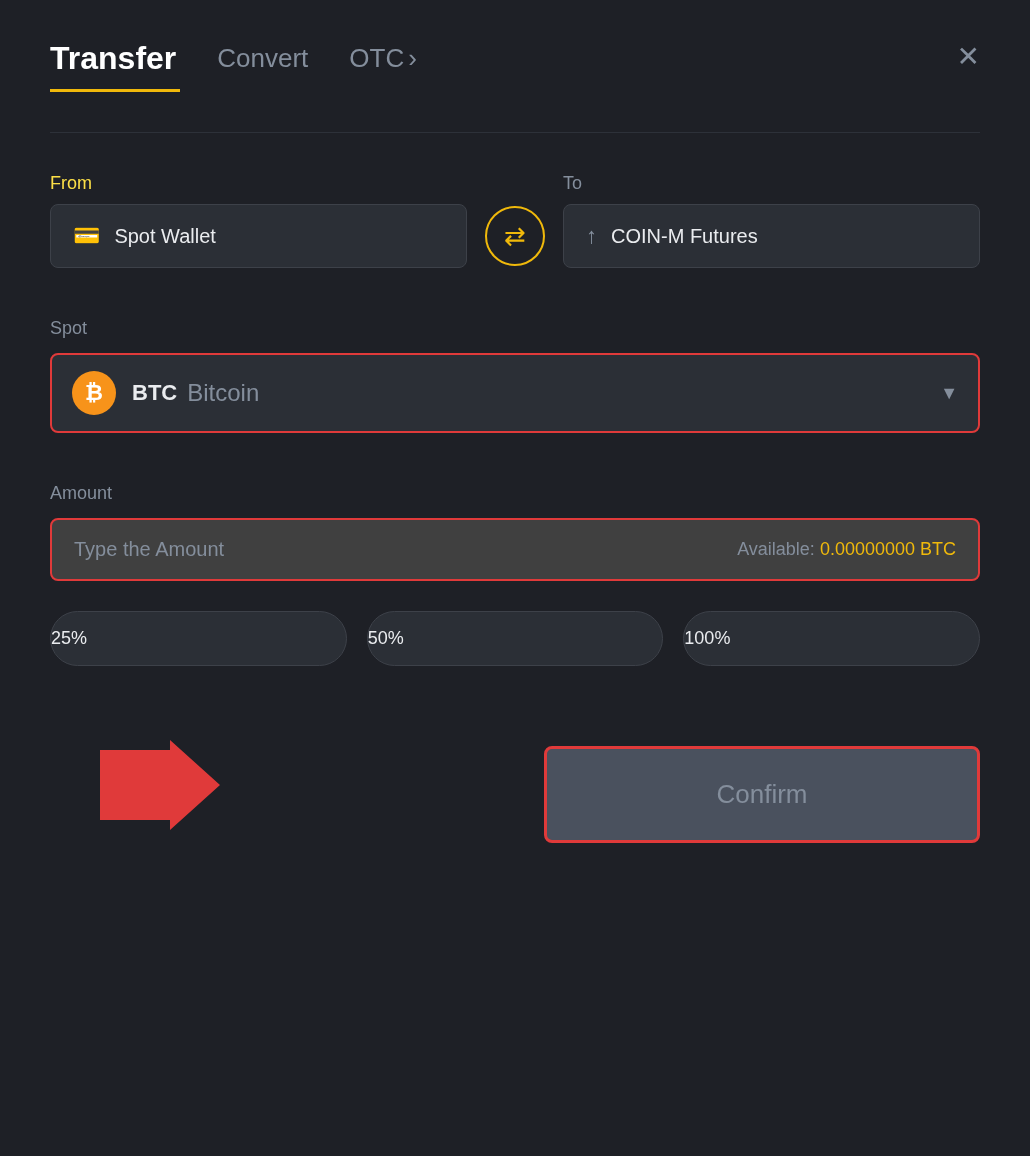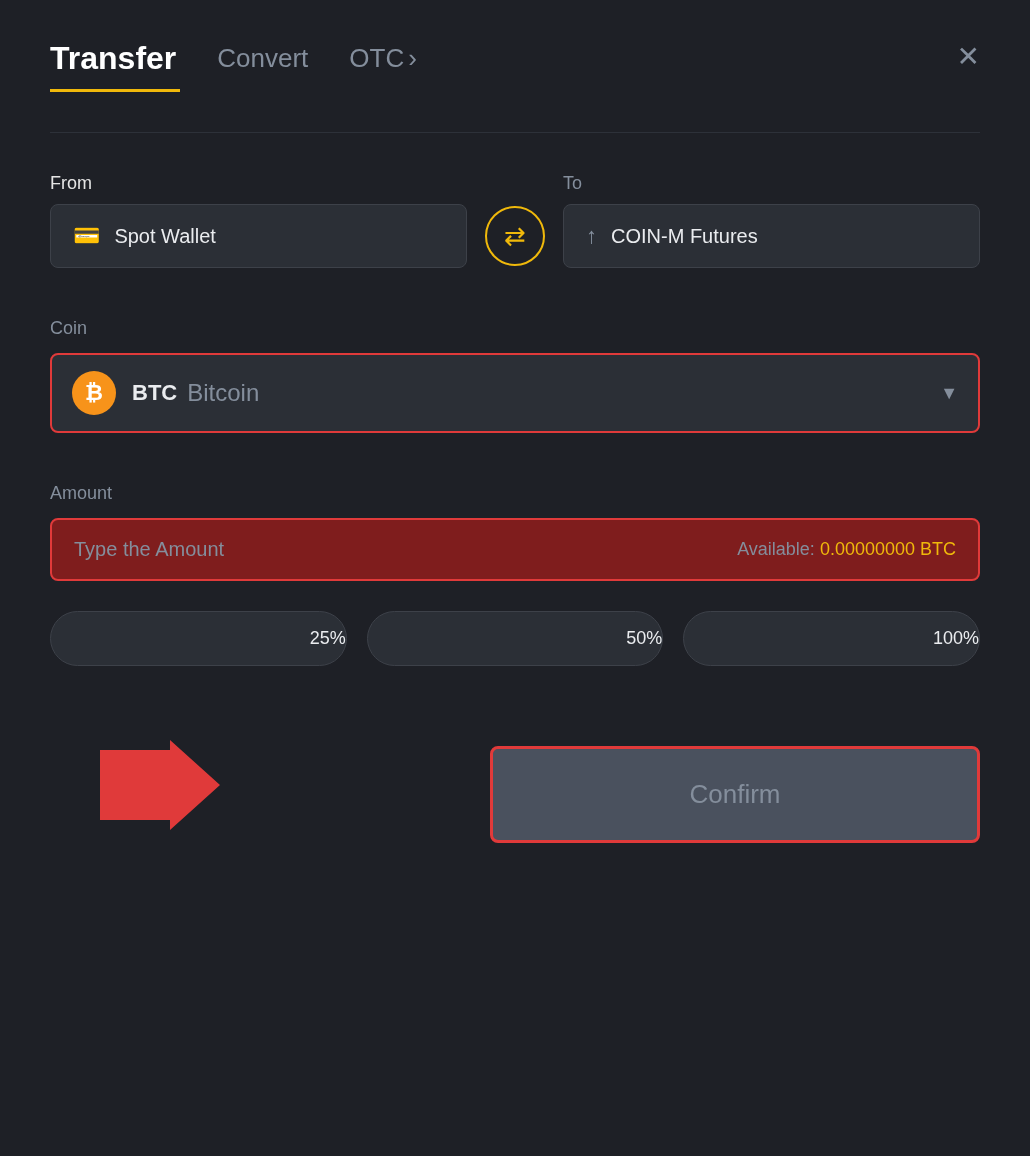--- a/index.html
+++ b/index.html
@@ -158,21 +158,21 @@
       margin-left: auto;
       font-size: 18px;
       color: #848e9c;
     }
     .amount-section {
       margin-bottom: 0;
     }
     .amount-box {
       border: 2px solid #e03a3a;
       border-radius: 8px;
-      background: #7f1d1d;
+      background: #404040;
       padding: 18px 22px;
       display: flex;
       align-items: center;
       justify-content: space-between;
       margin-bottom: 30px;
     }
     .amount-input {
       background: transparent;
       border: none;
       outline: none;
@@ -198,55 +198,55 @@
     }
     .percent-btn {
       flex: 1;
       padding: 16px 0;
       border-radius: 30px;
       border: 1px solid #3d4149;
       background: #2b2f36;
       color: #eaecef;
       font-size: 18px;
       cursor: pointer;
-      text-align: right;
+      text-align: left;
     }
     .bottom-section {
       display: flex;
       align-items: center;
       justify-content: flex-end;
       position: relative;
       margin-top: 40px;
     }
     .arrow-indicator {
       position: absolute;
       left: 50px;
       font-size: 80px;
       color: #e03a3a;
     }
     .confirm-btn {
-      width: 490px;
+      width: 436px;
       padding: 30px 0;
       background: #4a515e;
       border: 3px solid #e03a3a;
       border-radius: 8px;
       color: #848e9c;
       font-size: 26px;
       font-weight: 500;
       cursor: pointer;
       text-align: center;
     }
     .from-to-labels {
       display: flex;
       gap: 0;
       margin-bottom: 10px;
     }
     .from-label {
       font-size: 18px;
-      color: #e5e5e5;
+      color: #fde047;
       flex: 1;
     }
     .to-label {
       font-size: 18px;
       color: #848e9c;
       flex: 1;
       margin-left: 96px;
     }
   </style>
 </head>
@@ -280,21 +280,21 @@
     <button class="swap-btn">
       <span class="swap-icon">⇄</span>
     </button>
     <div class="wallet-box">
       <span class="futures-icon">↑</span>
       <span class="wallet-label">COIN-M Futures</span>
     </div>
   </div>
 
   <div class="coin-section">
-    <div class="section-label">Coin</div>
+    <div class="section-label">Spot</div>
     <div class="coin-selector">
       <div class="btc-icon">₿</div>
       <span class="coin-name">BTC</span>
       <span class="coin-fullname">Bitcoin</span>
       <span class="chevron-down">▼</span>
     </div>
   </div>
 
   <div class="amount-section">
     <div class="section-label">Amount</div>

